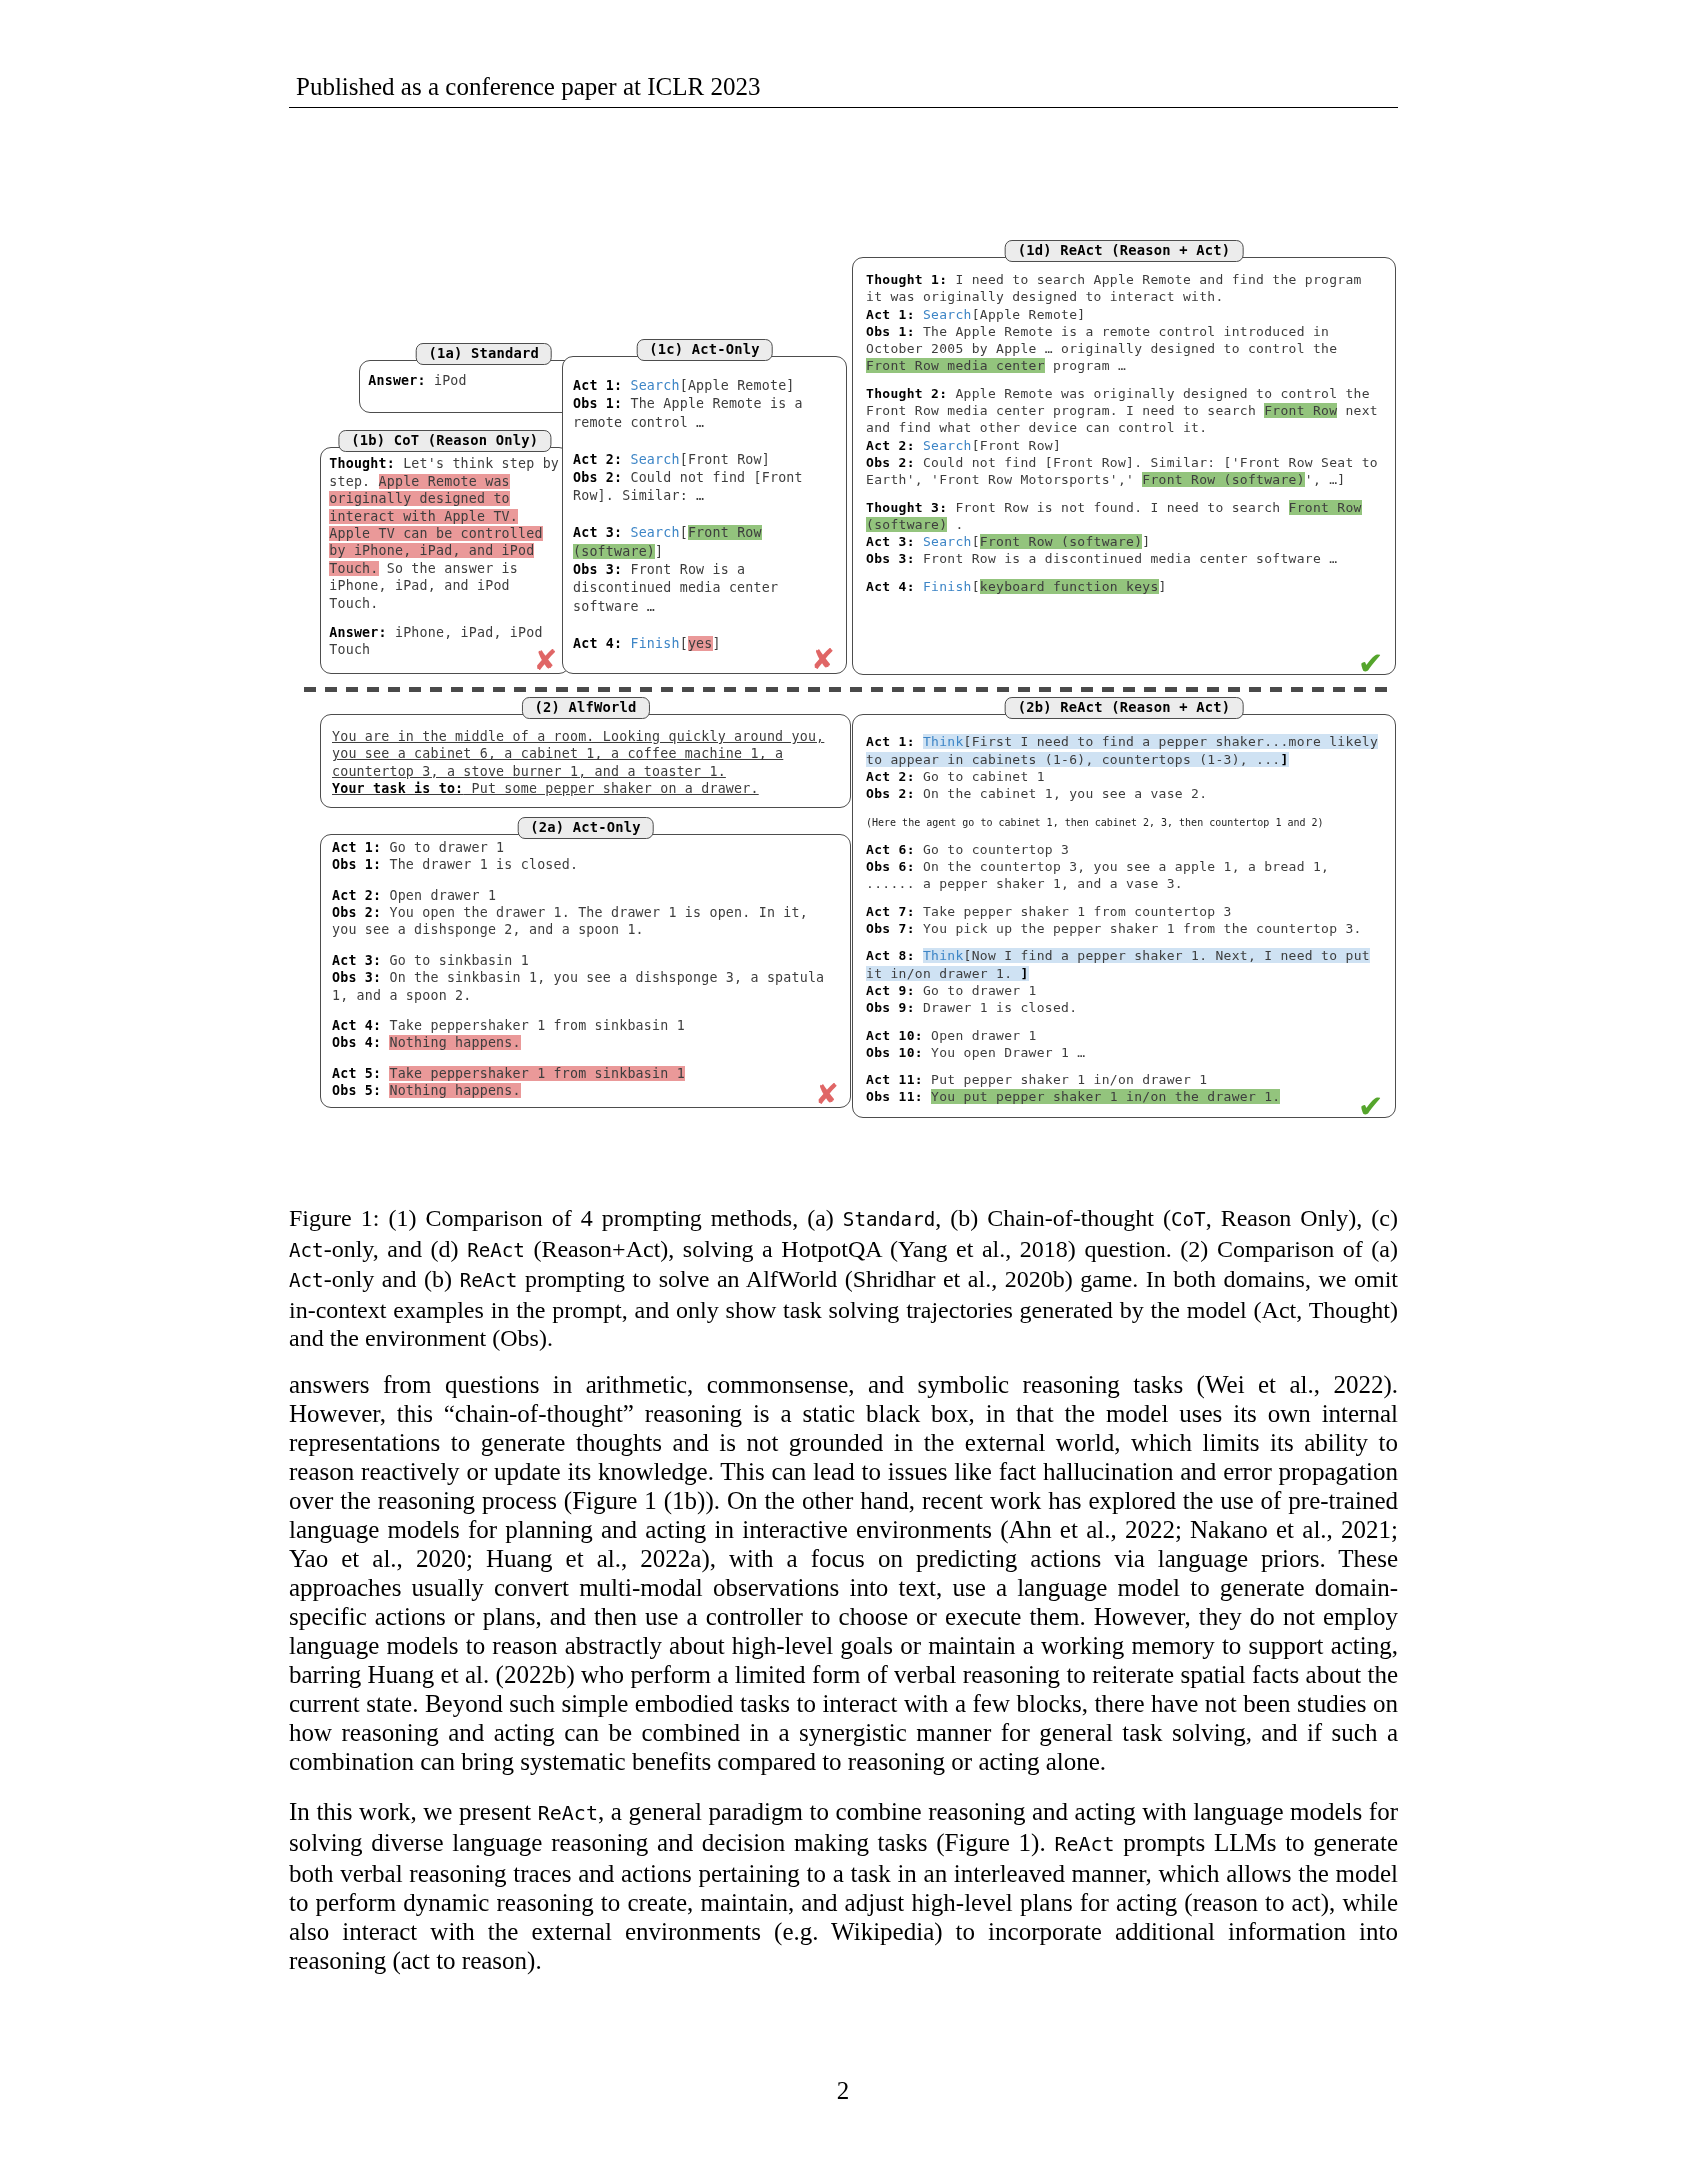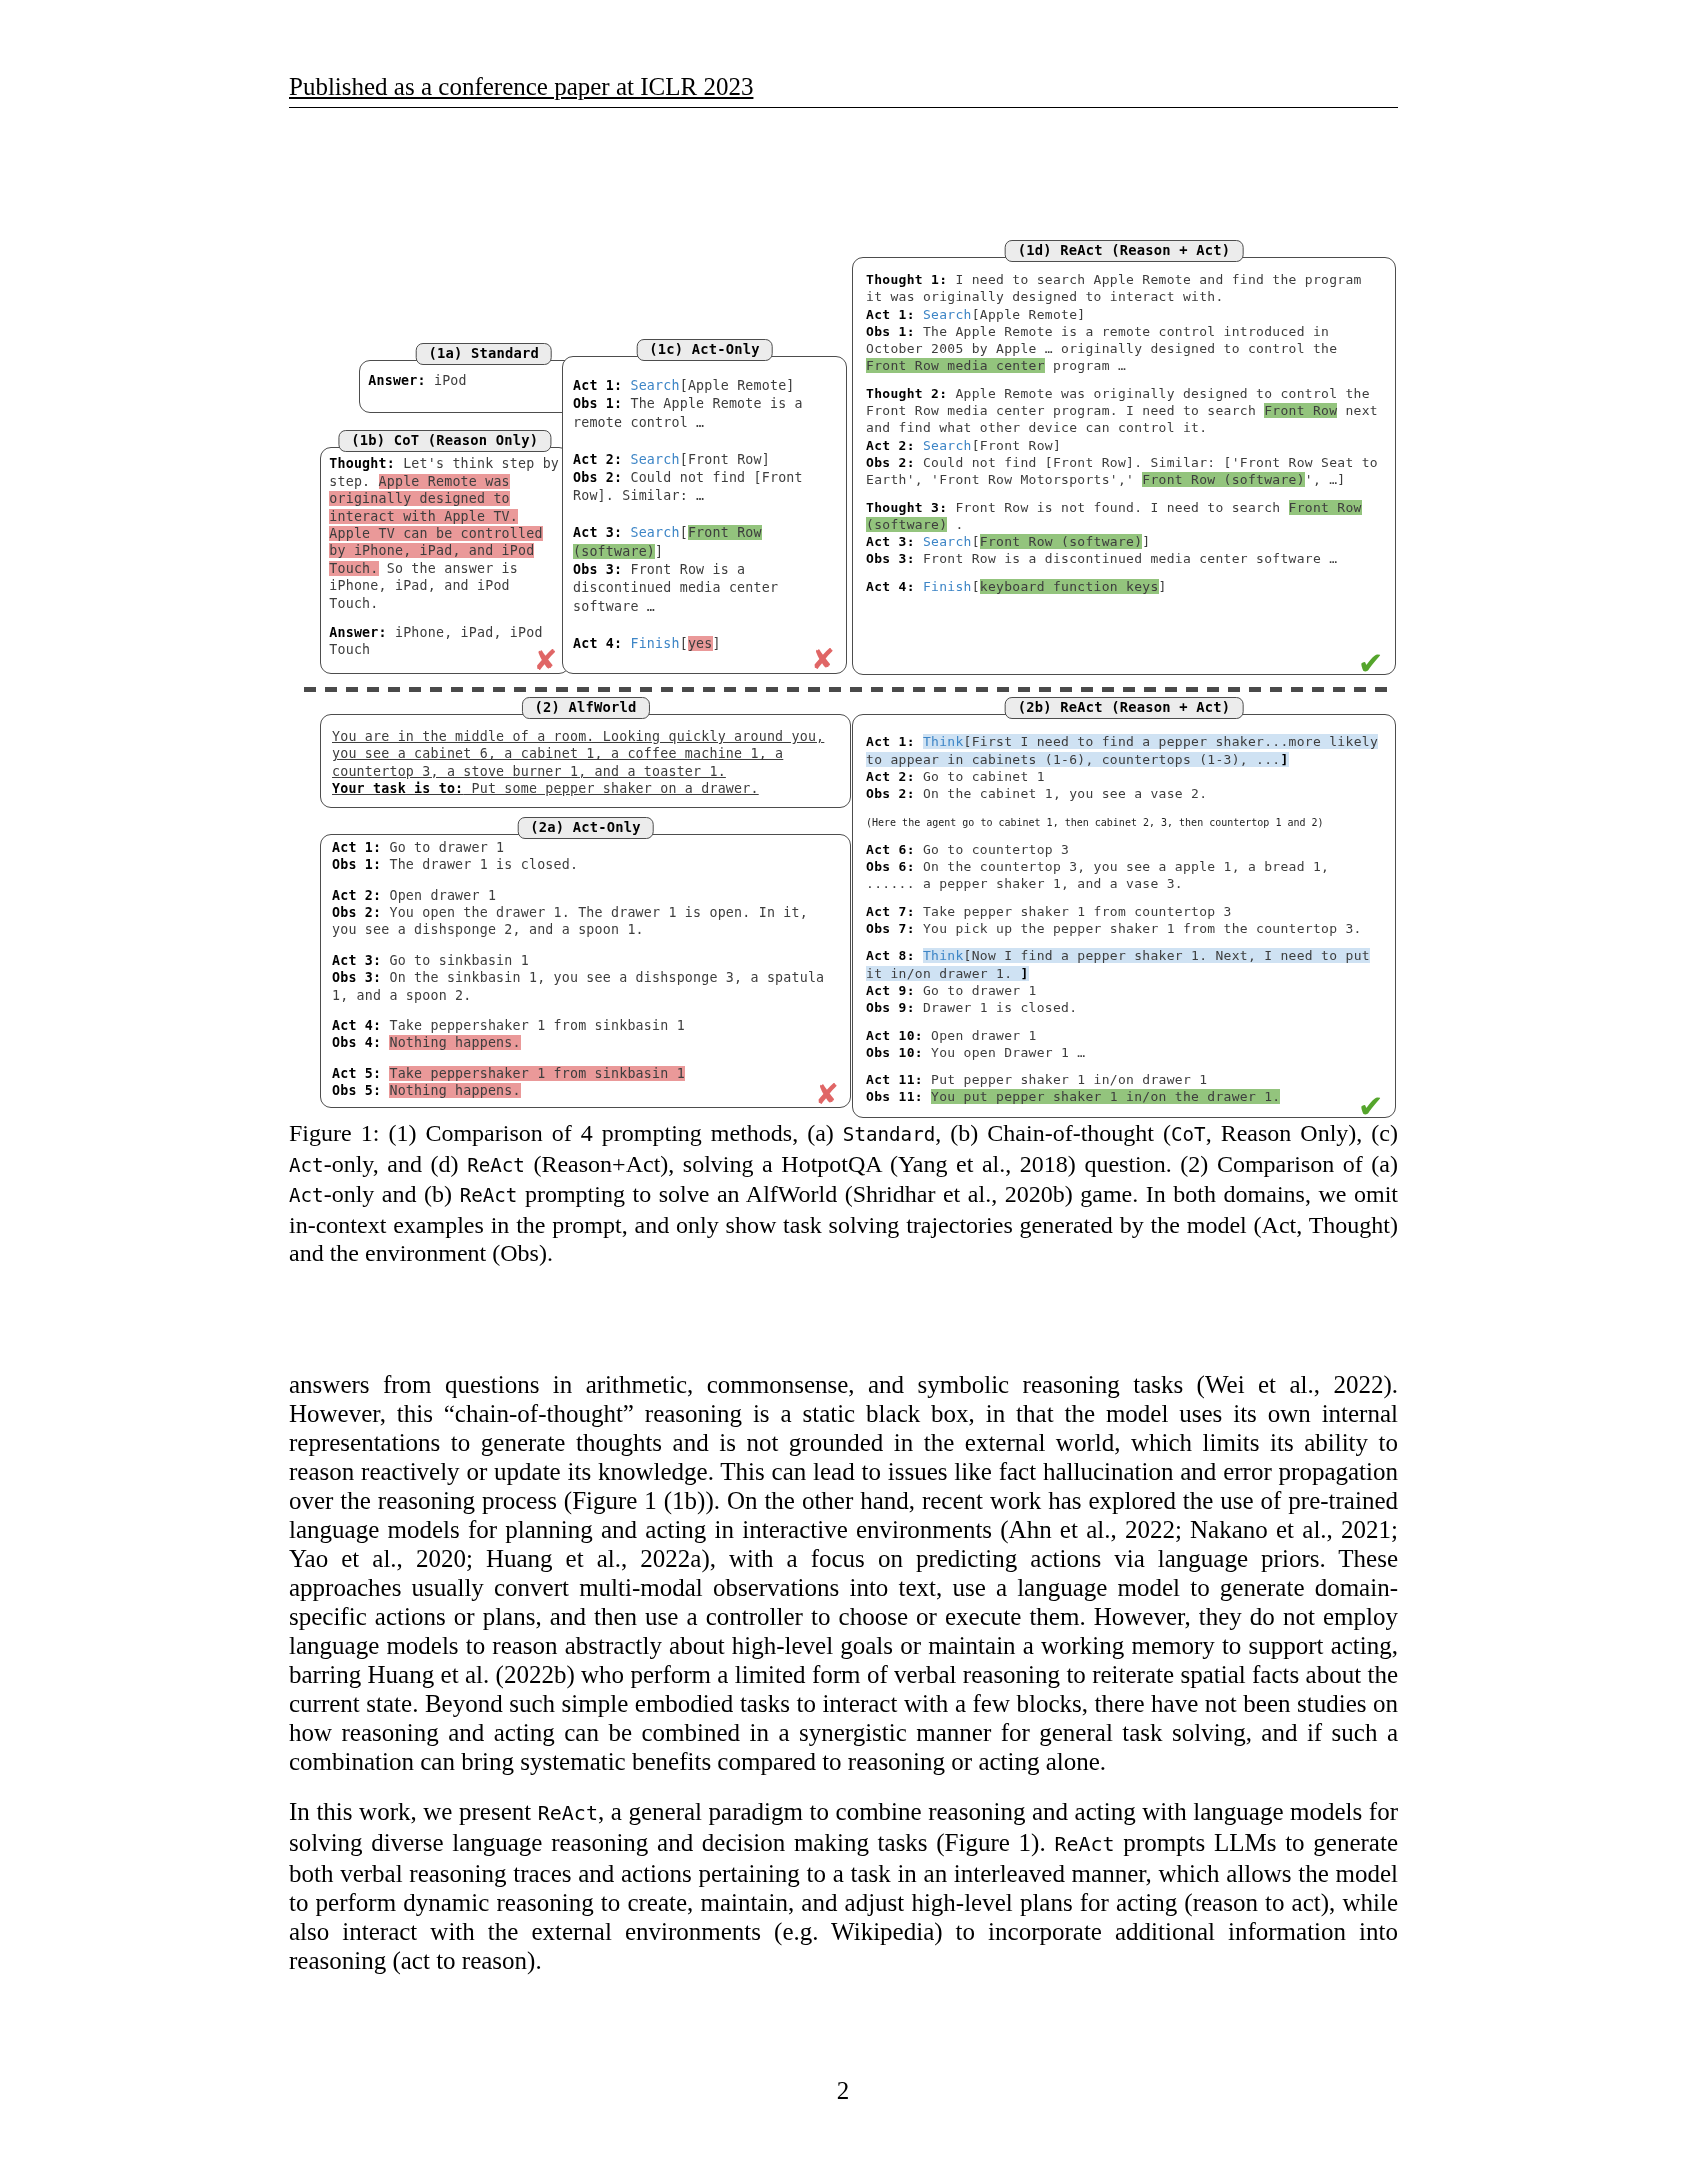--- a/index.html
+++ b/index.html
@@ -1,20 +1,20 @@
 <!DOCTYPE html>
 <html style="--hl-red: #ea9999; --hl-green: #93c47d; --hl-blue: #cfe2f3; --keyword-blue: #3d85c6; --x-red: #e06666; --check-green: #55a52c;font-size:14.7px"><head>
 <meta charset="utf-8">
 <style>
   html,body{margin:0;padding:0;background:#ffffff;}
   #page{position:relative;width:1686px;height:2182px;background:#ffffff;
         font-family:"Liberation Serif",serif;color:#111;overflow:hidden;}
 
   
-  #header{position:absolute;left:289px;top:73px;width:1109px;font-size:25px;color:#000;text-decoration:underline;}
+  #header{position:absolute;left:296px;top:73px;width:1109px;font-size:25px;color:#000;}
   #header-rule{position:absolute;left:289px;top:107px;width:1109px;height:0;border-top:1.8px solid #000;}
 
   
   #figure1{position:absolute;left:0;top:0;width:1686px;height:1130px;}
   .figbox{position:absolute;background:#fff;border:1.8px solid #4d4d4d;border-radius:11px;
           font-family:"DejaVu Sans Mono",monospace;color:#3d3d3d;
           font-size:13.3px;letter-spacing:0.2px;line-height:17.4px;}
   .figbox .tab{position:absolute;top:-18.4px;left:50%;transform:translateX(-50%);
           background:#ececec;border:1.8px solid #4d4d4d;border-radius:7.3px;
           padding:1.8px 12px;font-weight:bold;color:#000;white-space:nowrap;
@@ -46,21 +46,21 @@
   #box-2a{left:320px;top:834px;width:507px;min-height:260px;padding:3.7px 11px 7.3px;}
   #box-2a .group + .group{margin-top:13px;}
   #box-2b{left:852px;top:714px;width:516px;min-height:359px;padding:18.4px 13px 11px;
           font-size:13px;letter-spacing:0.3px;line-height:17.3px;}
   #box-2b .group + .group{margin-top:10px;}
 
   #fig-divider{position:absolute;left:304px;top:687px;width:1086px;height:4.6px;
         background:repeating-linear-gradient(90deg,#4a4a4a 0 12px,transparent 12px 21px);}
 
   
-  #caption{position:absolute;left:289px;top:1119px;width:1109px;
+  #caption{position:absolute;left:289px;top:1204px;width:1109px;
            font-size:24px;line-height:28.5px;text-align:justify;color:#000;}
   #bodytext{position:absolute;left:289px;top:1370px;width:1109px;color:#000;}
   .bodypara{margin:0;font-size:25px;line-height:29px;text-align:justify;}
   .bodypara + .bodypara{margin-top:21px;}
   #pagenum{position:absolute;left:0;top:2077px;width:1686px;text-align:center;
            font-size:25px;color:#000;}
 </style>
 </head>
 <body>
 

